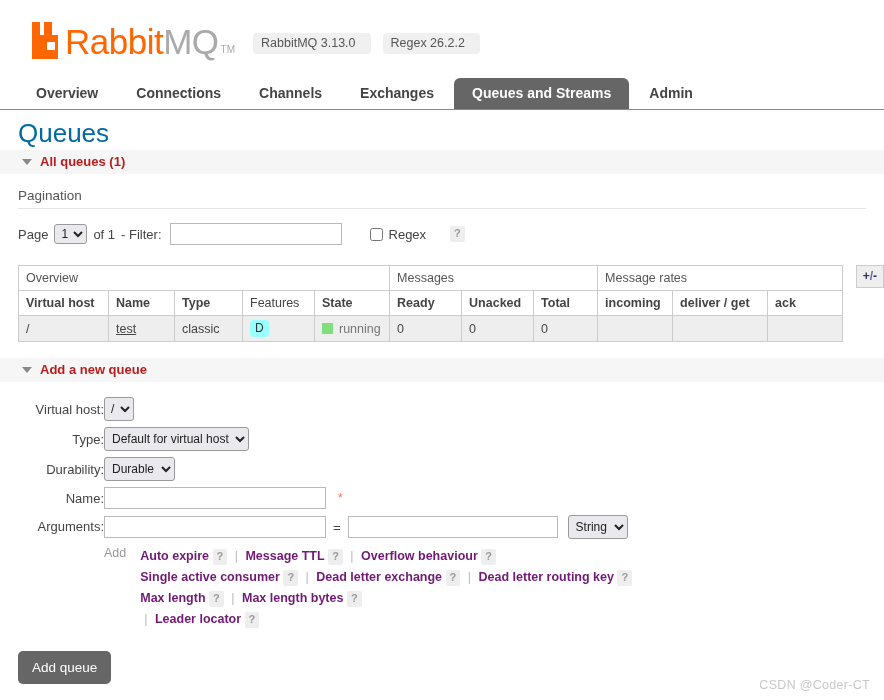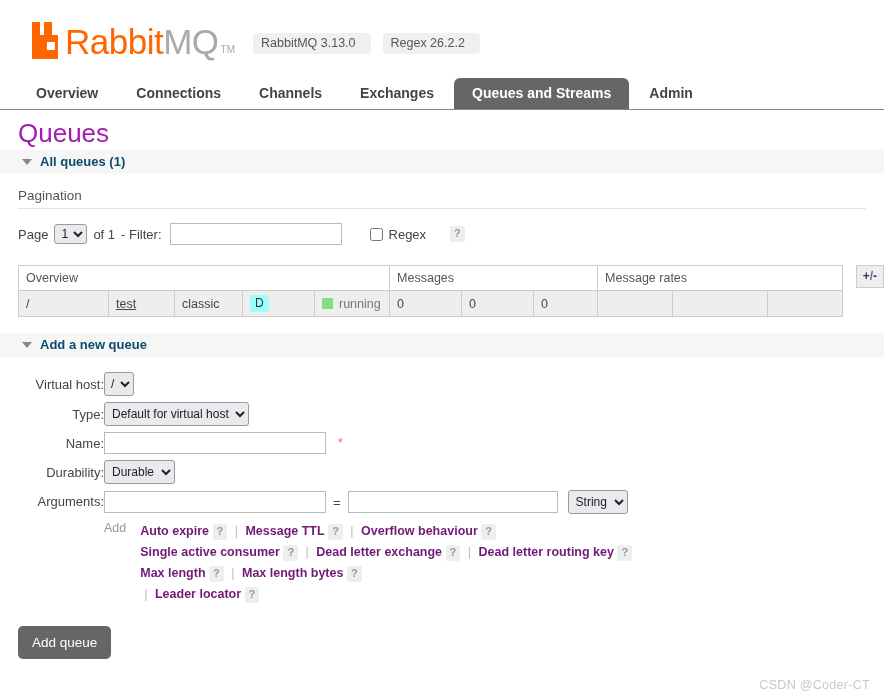--- a/index.html
+++ b/index.html
@@ -112,32 +112,32 @@
   }
   .tab.active {
     background: #666666;
     color: #ffffff;
   }
 
   
   #page-title {
     font-size: 26px;
     font-weight: normal;
-    color: #a21caf;
+    color: #0369a1;
     padding: 8px 0 2px 18px;
     line-height: 30px;
   }
 
   
   .section-bar {
     background: #f6f6f6;
     padding: 4px 0 5px 22px;
     font-size: 13px;
     font-weight: bold;
-    color: #0c4a6e;
+    color: #b91c1c;
     display: flex;
     align-items: center;
   }
   .caret {
     width: 0;
     height: 0;
     border-left: 5px solid transparent;
     border-right: 5px solid transparent;
     border-top: 6px solid #888888;
     margin-right: 8px;
@@ -410,20 +410,33 @@
       <col style="width:75px">
         <col style="width:95px">
         <col style="width:75px">
     </colgroup>
     <tbody>
         <tr class="group-row">
       <td colspan="5">Overview</td>
       <td colspan="3">Messages</td>
       <td colspan="3">Message rates</td>
     </tr>
+    <tr class="head-row">
+      <th>Virtual host</th>
+      <th>Name</th>
+      <th>Type</th>
+      <th class="plain ctr">Features</th>
+      <th>State</th>
+      <th class="num">Ready</th>
+      <th class="num">Unacked</th>
+      <th class="num">Total</th>
+      <th>incoming</th>
+      <th>deliver / get</th>
+      <th>ack</th>
+    </tr>
     <tr class="data-row">
       <td class="muted">/</td>
       <td class="bold">test</td>
       <td class="muted">classic</td>
       <td class="ctr">
         <span class="badge-feature">D</span>
       </td>
       <td>
         <span class="state-dot"></span><span class="muted">running</span>
       </td>
@@ -459,32 +472,32 @@
       </tr>
       <tr>
         <td class="label-cell">Type:</td>
         <td colspan="3">
           <select class="mini" style="padding:3px 3px;">
             <option>Default for virtual host</option>
           </select>
         </td>
       </tr>
       <tr>
-        <td class="label-cell">Name:</td>
-        <td colspan="3">
-          <input class="textbox" type="text" style="width: 212px;" value="">
-          <span class="req-star">*</span>
-        </td>
-      </tr>
-      <tr>
         <td class="label-cell">Durability:</td>
         <td colspan="3">
           <select class="mini" style="padding:3px 3px;">
             <option>Durable</option>
           </select>
+        </td>
+      </tr>
+      <tr>
+        <td class="label-cell">Name:</td>
+        <td colspan="3">
+          <input class="textbox" type="text" style="width: 212px;" value="">
+          <span class="req-star">*</span>
         </td>
       </tr>
       <tr>
         <td class="label-cell" style="vertical-align:top;padding-top:7px;">Arguments:</td>
         <td colspan="3">
           <div style="display:flex;align-items:center;">
             <input class="textbox" type="text" style="width: 212px;" value="">
             <span class="eq-sign">=</span>
             <input class="textbox" type="text" style="width: 200px;" value="">
             <select class="mini" style="margin-left:10px;padding:3px 3px;">

